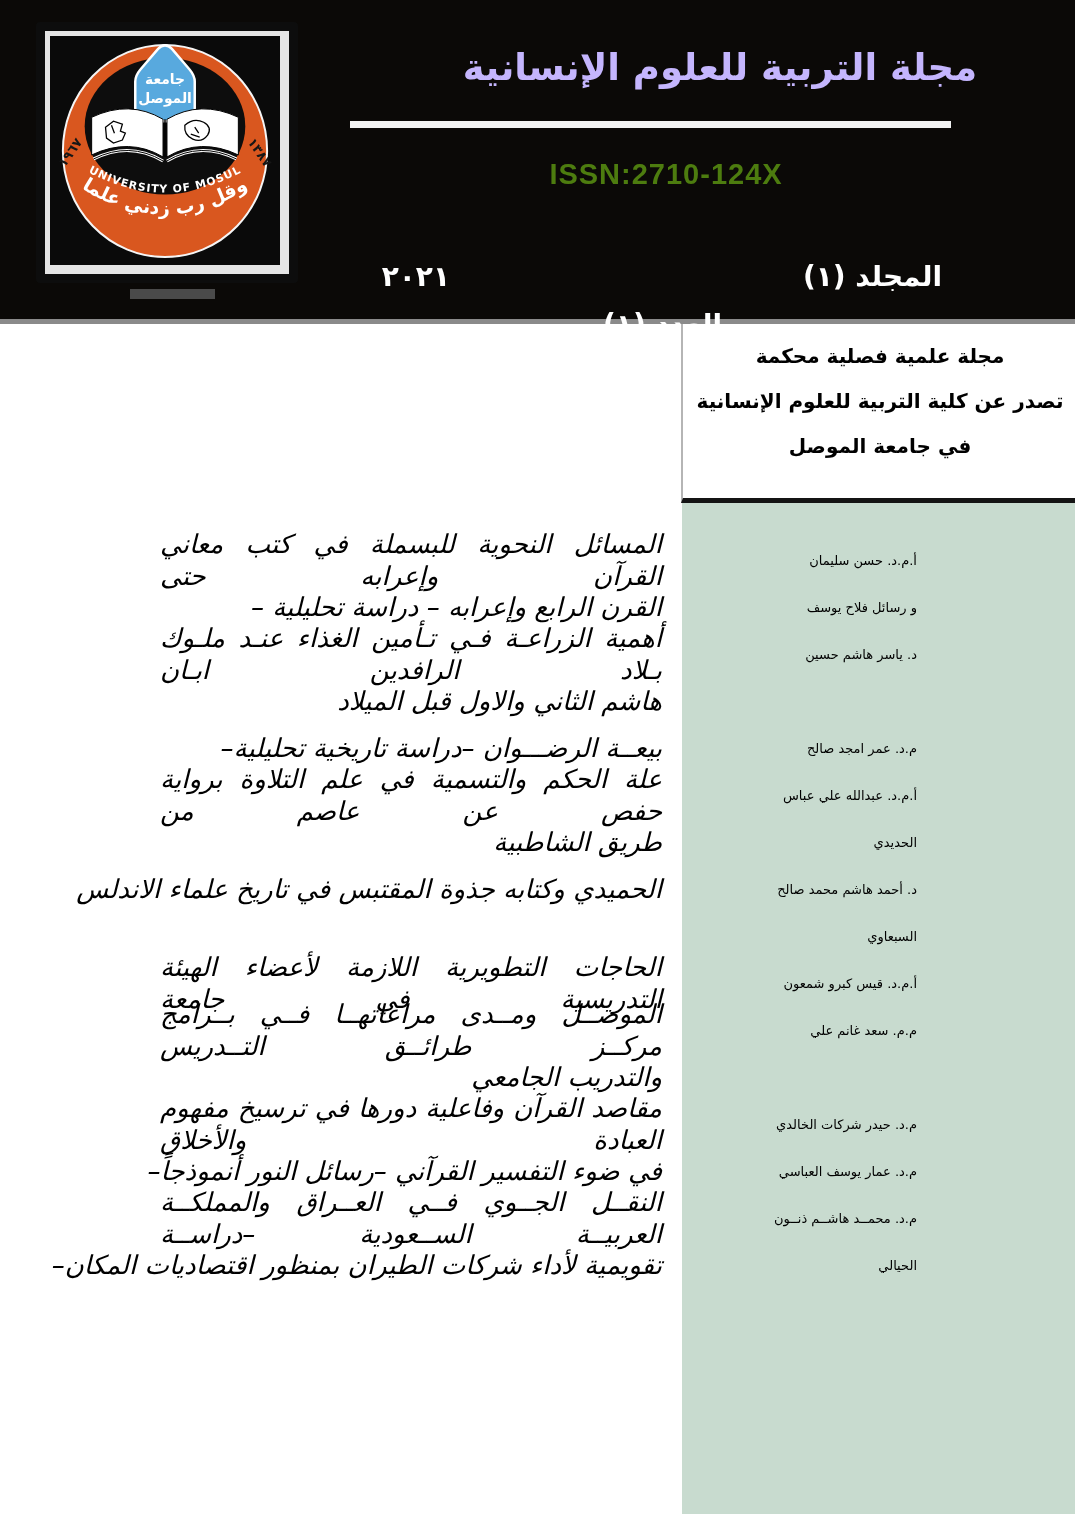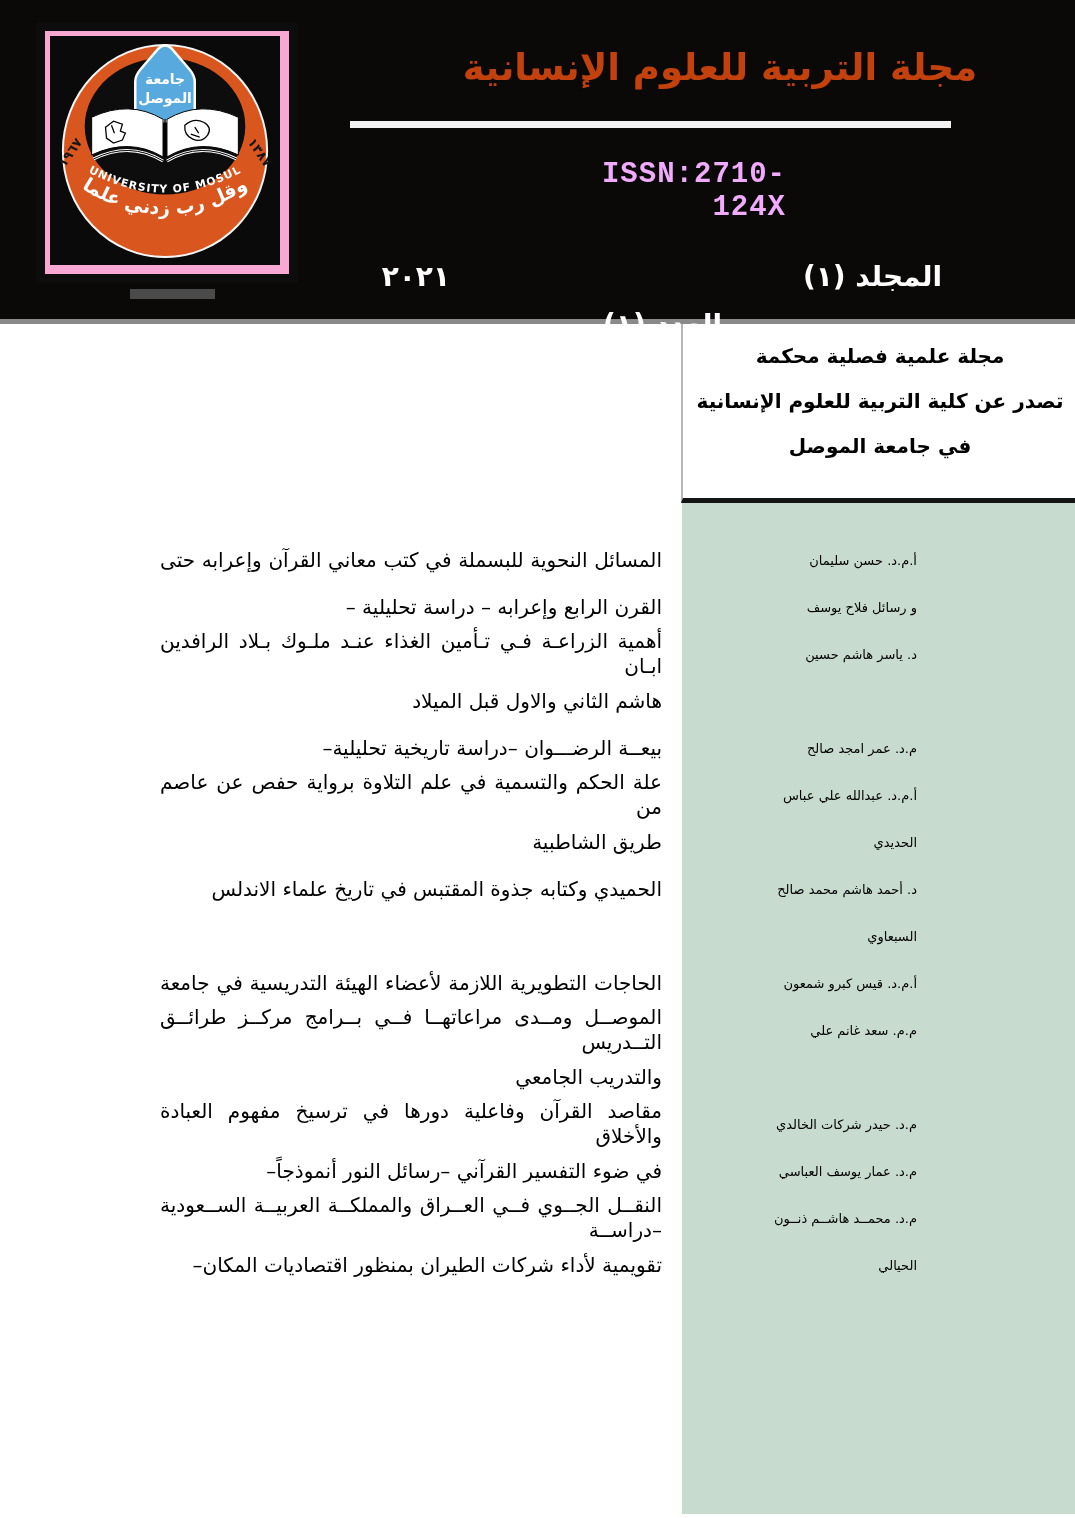--- a/index.html
+++ b/index.html
@@ -7,38 +7,38 @@
     position:relative;width:1075px;height:1518px;overflow:hidden;
     background:#ffffff;font-family:"DejaVu Sans",sans-serif;color:#000;
   }
   
   .masthead{
     position:absolute;left:0;top:0;width:1075px;height:319px;
     background:#0b0907;border-bottom:5px solid #8a8a8a;
   }
   .logo-frame{
     position:absolute;left:36px;top:22px;width:244px;height:243px;
-    background:#f9a8d4;border:9px solid #0d0d0d;border-radius:4px;
+    background:#e5e5e5;border:9px solid #0d0d0d;border-radius:4px;
   }
   .logo-frame svg{display:block;margin:5px;}
   .logo-artifact{
     position:absolute;left:130px;top:289px;width:85px;height:10px;background:#4a4a4a;
   }
   .journal-title{
     position:absolute;left:440px;top:44px;width:560px;
     text-align:center;direction:rtl;
-    font-size:37px;font-weight:bold;color:#c2410c;line-height:1.3;
+    font-size:37px;font-weight:bold;color:#c4b5fd;line-height:1.3;
   }
   .title-rule{
     position:absolute;left:350px;top:121px;width:601px;height:7px;background:#f2f2f2;
   }
   .issn{
     position:absolute;left:546px;top:158px;width:240px;
-    font-family:Liberation Mono, monospace;font-weight:bold;font-size:29px;color:#f0abfc;
-    letter-spacing:1px;text-align:right;
+    font-family:Liberation Sans, sans-serif;font-weight:bold;font-size:29px;color:#4d7c0f;
+    letter-spacing:1px;text-align:center;
   }
   .vol-row{position:absolute;left:0;top:260px;width:1075px;height:44px;color:#ffffff;
     font-size:28px;font-weight:bold;direction:rtl;}
   .vol-label{position:absolute;right:133px;top:0;}
   .issue-label{position:absolute;right:353px;top:0;margin-top:48px;}
   .year-label{position:absolute;right:625px;top:0;}
   
   .publisher-box{
     position:absolute;left:681px;top:324px;width:394px;height:174px;
     background:#ffffff;border-left:2px solid #b5b5b5;border-bottom:5px solid #141414;
@@ -49,22 +49,23 @@
   
   .green-col{
     position:absolute;left:682px;top:503px;width:393px;height:1011px;
     background:#c8dbcf;
   }
   
   .toc{position:absolute;left:0;top:536px;width:1075px;}
   .toc-line{position:relative;height:47px;width:1075px;}
   .toc-title{
     position:absolute;right:413px;width:502px;top:50%;transform:translateY(-50%);
-    direction:rtl;unicode-bidi:plaintext;text-align:right;font-size:20px;line-height:1.25;
+    direction:rtl;unicode-bidi:plaintext;text-align:right;font-size:26px;line-height:1.25;
     white-space:nowrap;
+    font-style:italic;
   }
   .toc-title.just{
     white-space:normal;text-align:justify;text-align-last:justify;
   }
   .toc-author{
     position:absolute;right:158px;top:50%;transform:translateY(-50%);
     direction:rtl;text-align:right;font-size:13px;white-space:nowrap;
   }
 </style>
 </head>

